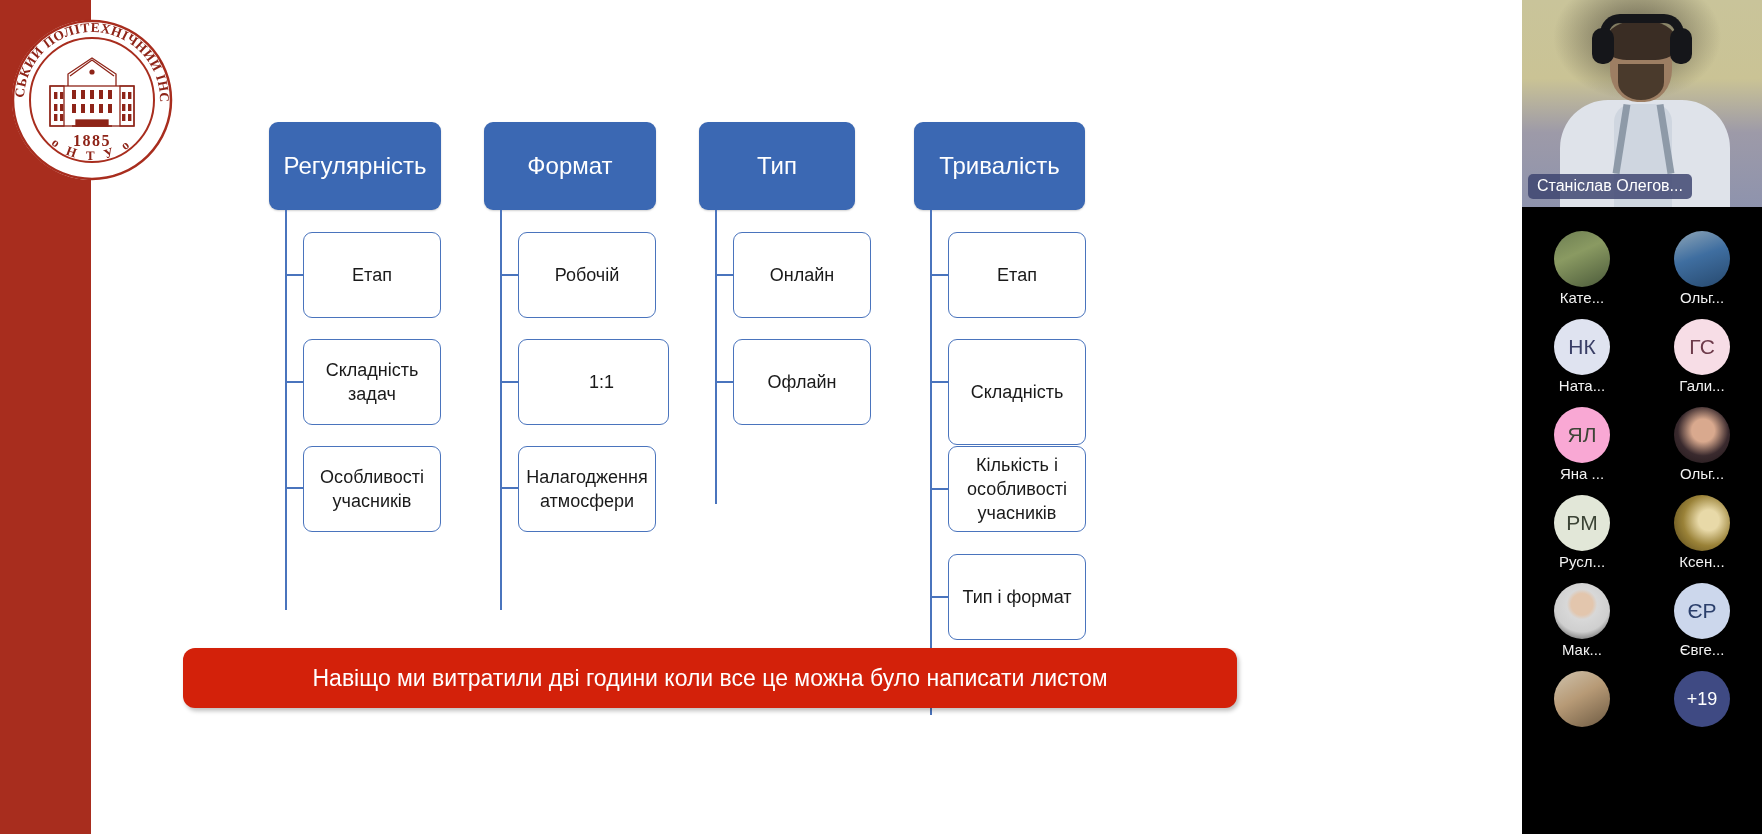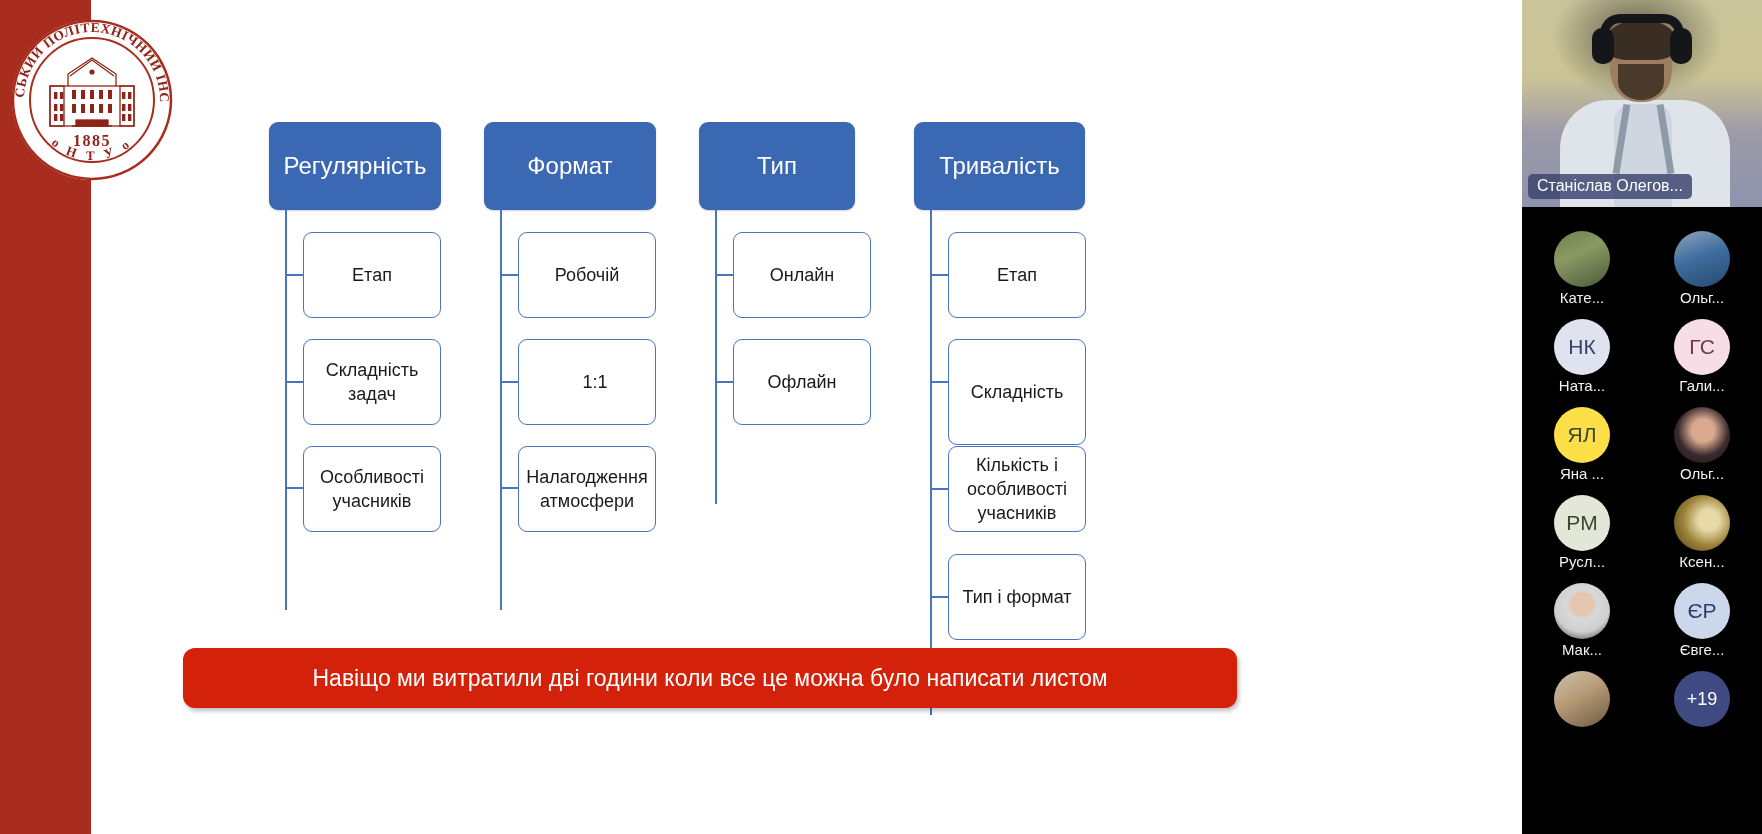--- a/index.html
+++ b/index.html
@@ -260,21 +260,21 @@
 
       <div class="col" style="left:484px;">
         <div class="head-box" style="left:0; width:172px;">Формат</div>
 
         <div class="vline" style="left:16px; top:88px; height:400px;"></div>
         <div class="hline" style="left:16px; top:152px; width:18px;"></div>
         <div class="hline" style="left:16px; top:259px; width:18px;"></div>
         <div class="hline" style="left:16px; top:365px; width:18px;"></div>
 
         <div class="node" style="left:34px; top:110px; width:138px; height:86px;">Робочій</div>
-        <div class="node" style="left:34px; top:217px; width:138px; height:86px;padding-left:24px;">1:1</div>
+        <div class="node" style="left:34px; top:217px; width:151px; height:86px;padding-left:24px;">1:1</div>
         <div class="node" style="left:34px; top:324px; width:138px; height:86px;">Налагодження атмосфери</div>
       </div>
 
       <div class="col" style="left:699px;">
         <div class="head-box" style="left:0; width:156px;">Тип</div>
 
         <div class="vline" style="left:16px; top:88px; height:294px;"></div>
         <div class="hline" style="left:16px; top:152px; width:18px;"></div>
         <div class="hline" style="left:16px; top:259px; width:18px;"></div>
 
@@ -345,21 +345,21 @@
       </div>
 
       <div class="cell" style="left:120px; top:112px;">
         <div class="avatar" style="background:#f7dde6;color:#6d3a4a;">
           <span>ГС</span>
         </div>
         <div class="cell-name">Гали...</div>
       </div>
 
       <div class="cell" style="left:0px;  top:200px;">
-        <div class="avatar" style="background:#fde047;color:#3c4436;">
+        <div class="avatar" style="background:#f9a8d4;color:#3c4436;">
           <span>ЯЛ</span>
         </div>
         <div class="cell-name">Яна ...</div>
       </div>
 
       <div class="cell" style="left:120px; top:200px;">
         <div class="avatar">
           <div class="ph" style="background:radial-gradient(circle at 52% 42%, #d9a98e 0 26%, #3a2a2e 58%, #1d1416 100%);"></div>
         </div>
         <div class="cell-name">Ольг...</div>

